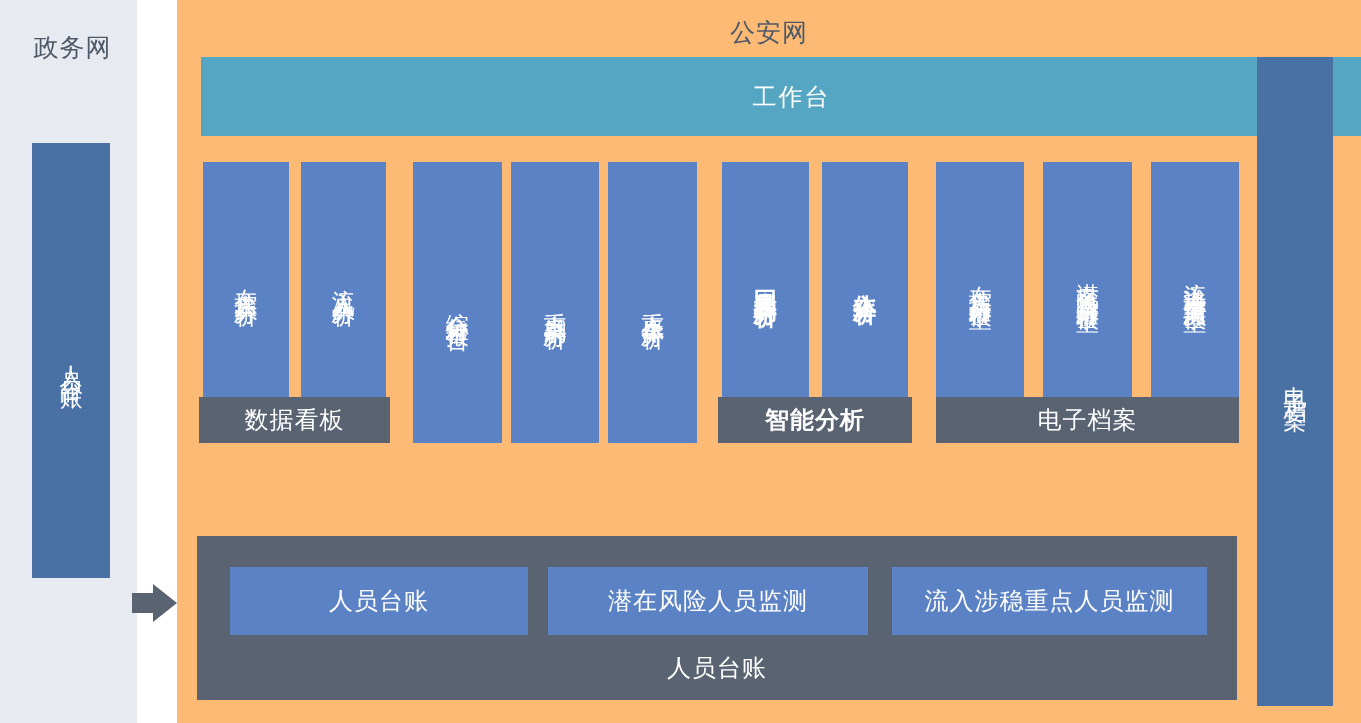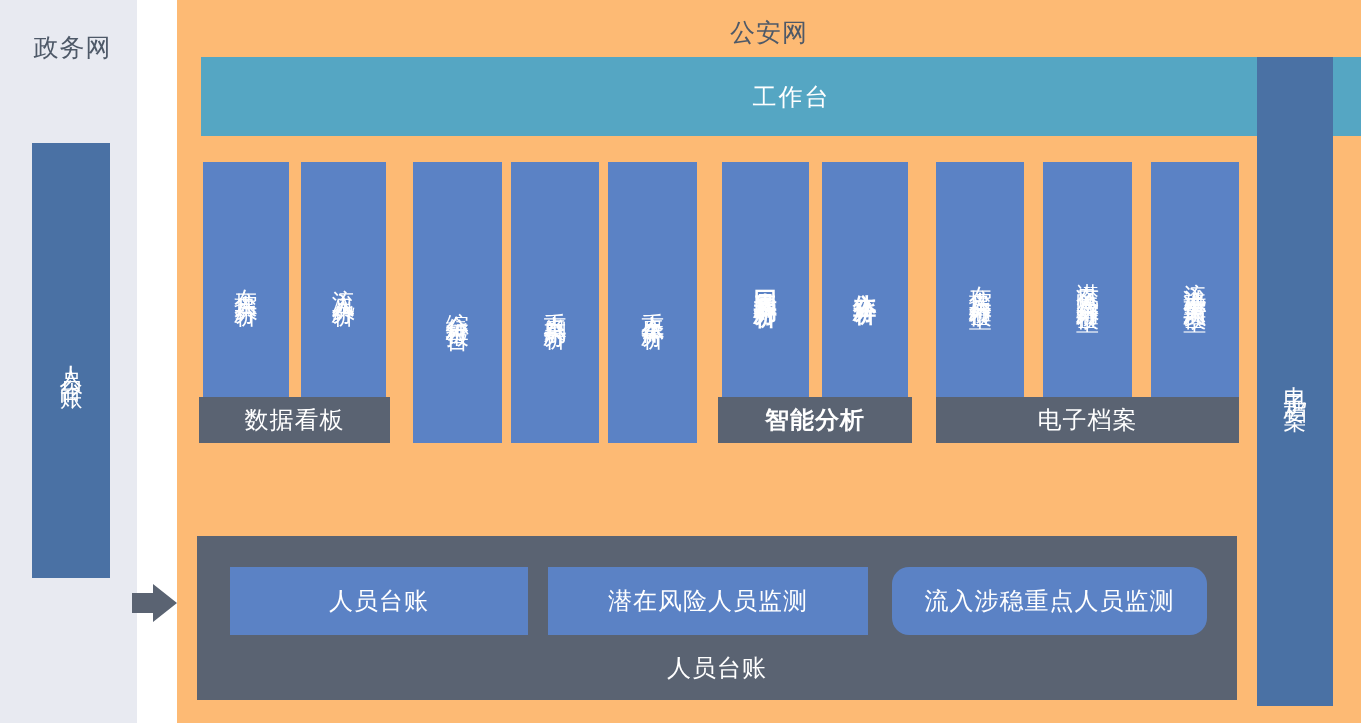--- a/index.html
+++ b/index.html
@@ -82,21 +82,21 @@
     background: #5a6372;
   }
   .bottom-btn {
     position: absolute; top: 31px; height: 68px;
     background: #5b82c5;
     display: flex; align-items: center; justify-content: center;
     color: #ffffff; font-size: 24px; letter-spacing: 1px;
   }
   .btn-1 { left: 33px;  width: 298px; }
   .btn-2 { left: 351px; width: 320px; text-align: right; }
-  .btn-3 { left: 695px; width: 315px; border-radius: 17px; }
+  .btn-3 { left: 695px; width: 315px; }
   .bottom-label {
     position: absolute; bottom: 16px; left: 0; width: 100%;
     text-align: center; color: #ffffff; font-size: 24px; letter-spacing: 1px;
   }
 
   
   .right-bar {
     position: absolute; left: 1080px; top: 57px; width: 76px; height: 649px;
     background: #4a71a4;
     display: flex; align-items: center; justify-content: center;

